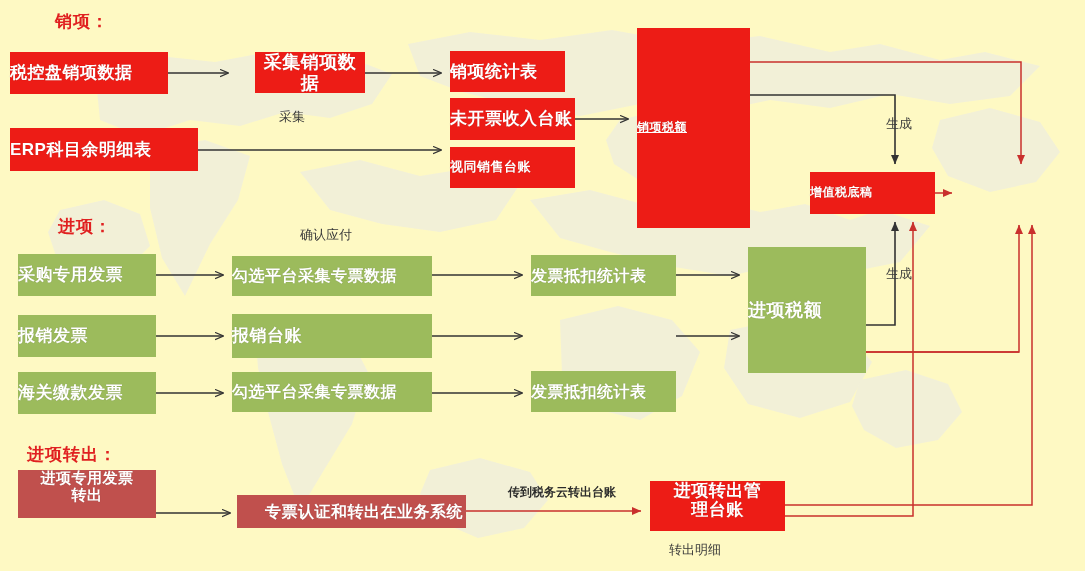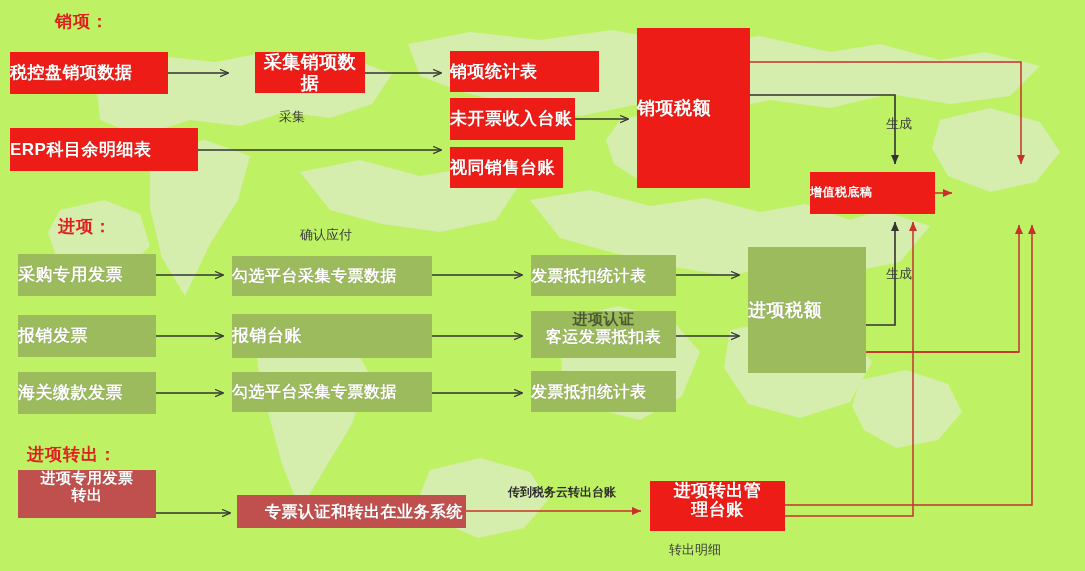--- a/index.html
+++ b/index.html
@@ -2,21 +2,21 @@
 <html><head>
 <meta charset="utf-8">
 <style>
   html,body{margin:0;padding:0;}
   body{
     width:1085px;height:571px;
     font-family:"Liberation Sans","DejaVu Sans",sans-serif;
     background:#ffffff;
     overflow:hidden;
   }
-  #stage{position:relative;width:1085px;height:571px;overflow:hidden;background:#bef264;}
+  #stage{position:relative;width:1085px;height:571px;overflow:hidden;background:#fef9c3;}
   #worldmap{position:absolute;left:0;top:0;width:1085px;height:571px;z-index:0;opacity:.55;}
   #edges{position:absolute;left:0;top:0;width:1085px;height:571px;z-index:2;}
   .node{
     position:absolute;z-index:3;
     display:flex;align-items:center;justify-content:flex-start;
     color:#ffffff;font-weight:bold;
     text-align:center;line-height:1.12;
     box-sizing:border-box;
     letter-spacing:.5px;
     text-shadow:0 0 1px rgba(0,0,0,.25);
@@ -116,30 +116,30 @@
     <div class="sect" style="left: 27px; top: 443px;">进项转出：</div>
     <div class="node red" style="left: 10px; top: 52px; width: 158px; height: 42px; font-size: 17px;">
       <span>税控盘销项数据</span>
     </div>
     <div class="node red" style="left: 10px; top: 128px; width: 188px; height: 43px; font-size: 17px;">
       <span>ERP科目余明细表</span>
     </div>
     <div class="node red" style="left: 255px; top: 52px; width: 110px; height: 41px; font-size: 18px;">
       <span>采集销项数据</span>
     </div>
-    <div class="node red" style="left: 450px; top: 51px; width: 149px; height: 41px; font-size: 17px;">
+    <div class="node red" style="left: 450px; top: 51px; width: 115px; height: 41px; font-size: 17px;">
       <span>销项统计表</span>
     </div>
     <div class="node red" style="left: 450px; top: 98px; width: 125px; height: 42px; font-size: 17px;">
       <span>未开票收入台账</span>
     </div>
-    <div class="node red" style="left: 450px; top: 147px; width: 113px; height: 41px; font-size: 17px;">
+    <div class="node red" style="left: 450px; top: 147px; width: 125px; height: 41px; font-size: 13px;">
       <span>视同销售台账</span>
     </div>
-    <div class="node red" style="left: 637px; top: 28px; width: 113px; height: 160px; font-size: 18px;">
+    <div class="node red" style="left: 637px; top: 28px; width: 113px; height: 200px; font-size: 12px; text-decoration: underline;">
       <span>销项税额</span>
     </div>
     <div class="node red" style="left: 810px; top: 172px; width: 125px; height: 42px; font-size: 12px;">
       <span>增值税底稿</span>
     </div>
     <div class="node green" style="left: 18px; top: 254px; width: 138px; height: 42px; font-size: 17px;">
       <span>采购专用发票</span>
     </div>
     <div class="node green" style="left: 18px; top: 315px; width: 138px; height: 42px; font-size: 17px;">
       <span>报销发票</span>
@@ -169,23 +169,19 @@
       <span>进项专用发票</span>
       <span>转出</span>
     </div>
     <div class="node darkred" style="left: 237px; top: 495px; width: 229px; height: 33px; font-size: 16px; padding-left: 28px;">
       <span>专票认证和转出在业务系统</span>
     </div>
     <div class="node red stack" style="left: 650px; top: 481px; width: 135px; height: 50px; font-size: 17px;">
       <span>进项转出管</span>
       <span>理台账</span>
     </div>
-    <div class="node stack green" style="left: 531px; top: 311px; width: 145px; height: 47px;">
-      <span style="font-size: 15px; color: rgb(74, 90, 48); text-shadow: none;">进项认证</span>
-      <span style="font-size: 16px;">客运发票抵扣表</span>
-    </div>
     <div class="elabel" style="left: 279px; top: 108px;">采集</div>
     <div class="elabel" style="left: 300px; top: 226px;">确认应付</div>
     <div class="elabel" style="left: 886px; top: 115px;">生成</div>
     <div class="elabel" style="left: 886px; top: 265px;">生成</div>
     <div class="elabel bold" style="left: 508px; top: 484px;">传到税务云转出台账</div>
     <div class="elabel" style="left: 669px; top: 541px;">转出明细</div>
   </div>
 
 </body></html>

